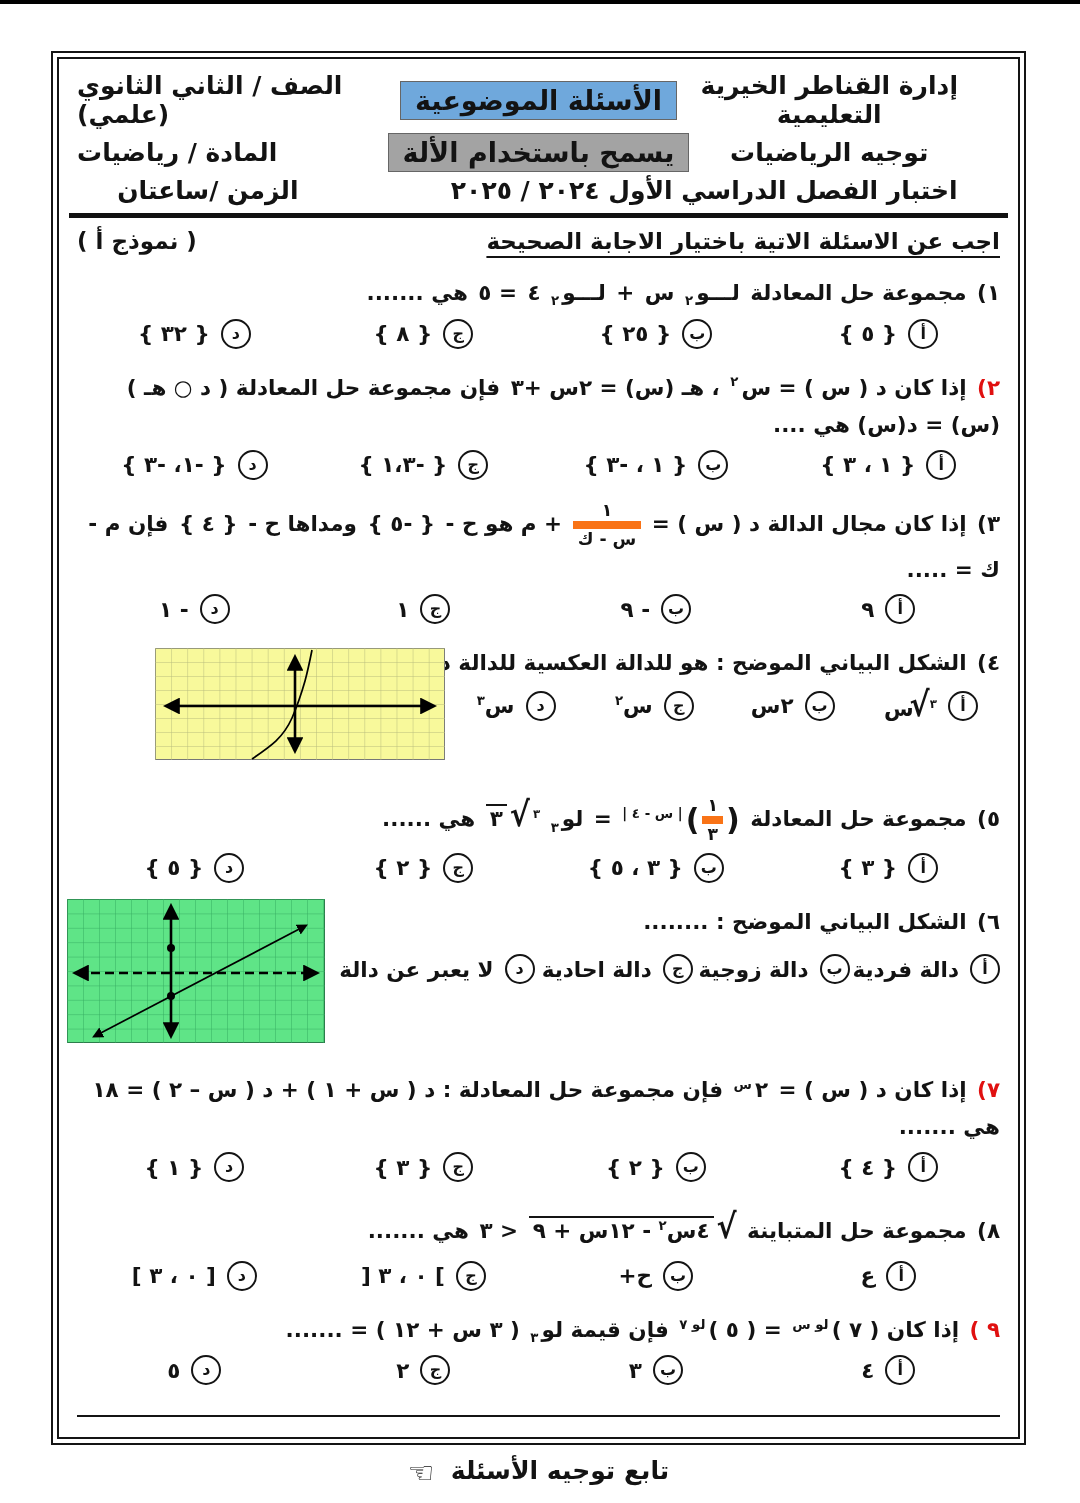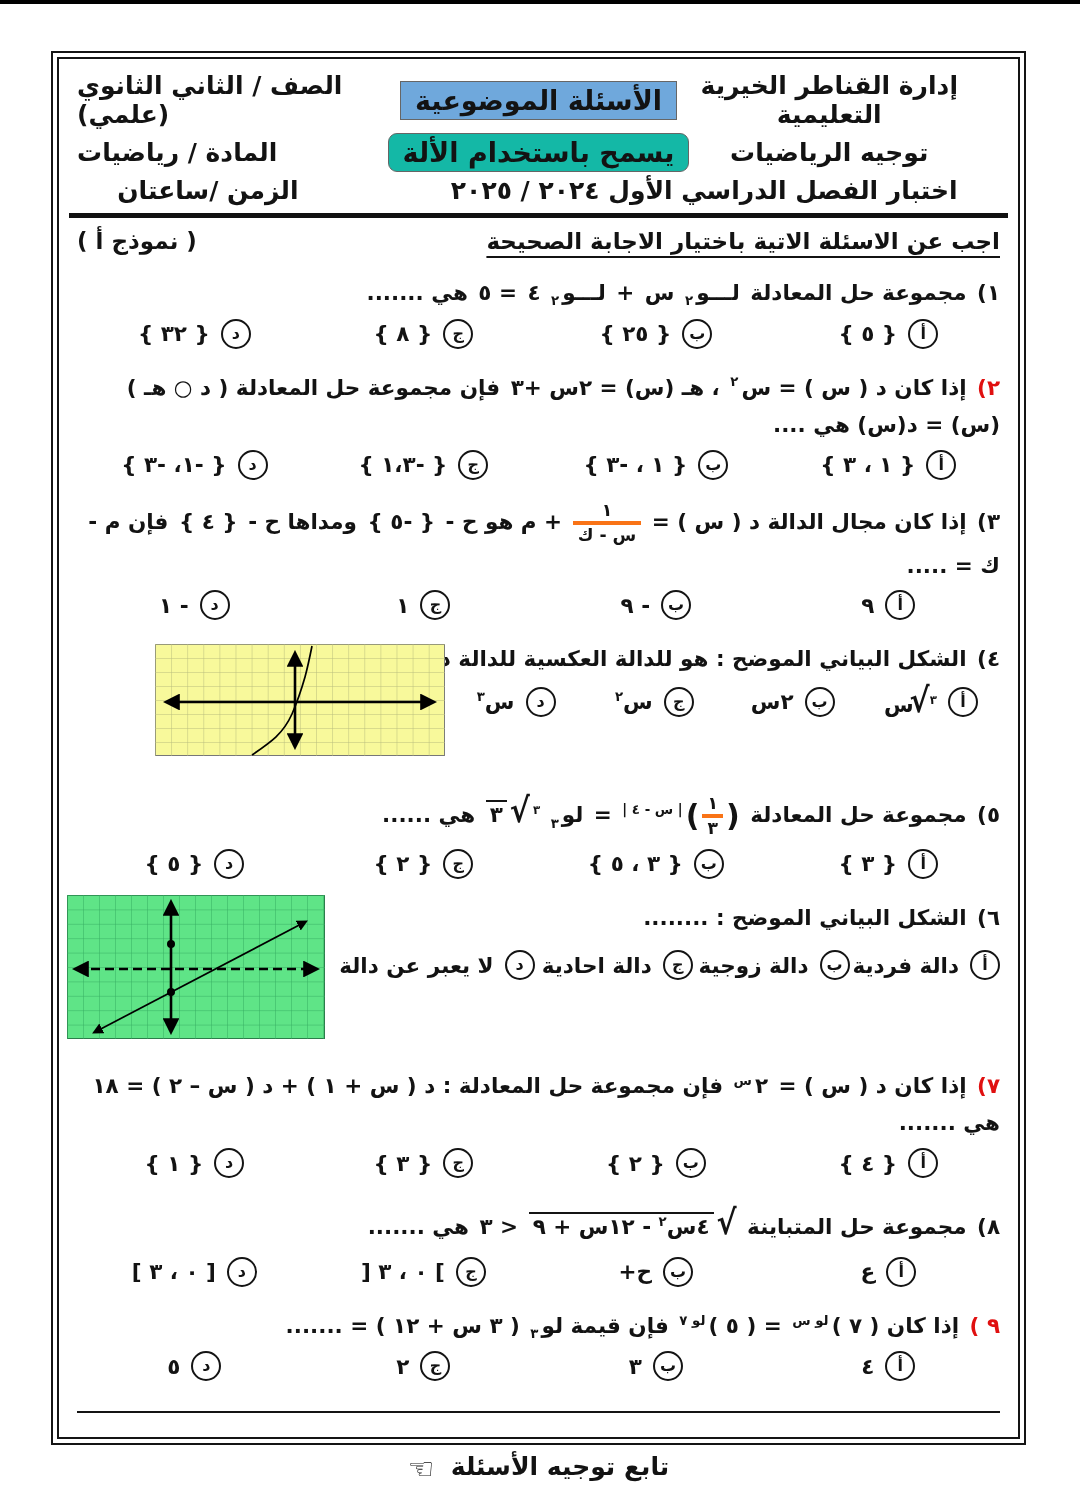--- a/index.html
+++ b/index.html
@@ -14,21 +14,21 @@
     border:2px solid #141414;outline:2px solid #141414;outline-offset:4px;
     padding:12px 18px 10px 18px;background:#fff;
   }
   
   .hrow{display:flex;align-items:center;margin-bottom:4px;}
   .hcol-r{width:37%;font-size:25px;text-align:center;}
   .hcol-c{width:26%;display:flex;justify-content:center;}
   .hcol-l{width:37%;font-size:25px;text-align:left;}
   .badge{padding:3px 14px;font-size:27px;border:1px solid #666;white-space:nowrap;}
   .badge.blue{background:#6fa8dc;}
-  .badge.yellow{background:#14b8a6;border-radius:9px;}
+  .badge.yellow{background:#a3a3a3;}
   .hrow3{display:flex;align-items:center;margin:2px 0 8px;}
   .examtitle{flex:1;text-align:center;font-size:25px;padding-left:110px;}
   .time{width:24%;text-align:right;font-size:25px;padding-left:30px;box-sizing:border-box;}
   .thickrule{height:5px;background:#111;margin:4px -8px 10px;}
   .instr-row{display:flex;align-items:baseline;}
   .instr{flex:1;font-size:23px;text-decoration:underline;text-decoration-thickness:2px;text-underline-offset:7px;}
   .model{font-size:23px;}
   
   .q{margin-top:20px;}
   .stem{font-size:21.5px;margin:0 0 4px;line-height:1.75;}
@@ -39,21 +39,21 @@
   .circ{
     width:30px;height:30px;min-width:30px;border:2px solid #141414;border-radius:50%;
     display:inline-flex;align-items:center;justify-content:center;font-size:16px;line-height:1;
     box-sizing:border-box;
   }
   .val{white-space:nowrap;}
   .ltro{direction:ltr;unicode-bidi:bidi-override;display:inline-block;}
   .sp{font-size:0.62em;vertical-align:super;}
   .sb{font-size:0.62em;vertical-align:sub;}
   .frac{display:inline-flex;flex-direction:column;text-align:center;vertical-align:middle;font-size:0.8em;line-height:1.25;}
-  .frac .d{border-top:4px solid #f97316;padding:0 5px;}
+  .frac .d{border-top:8px solid #f97316;padding:0 5px;}
   .ol{border-top:2px solid #141414;padding:0 4px;}
   .radsign{font-size:1.4em;display:inline-block;transform:scaleY(1.12) translateY(-1px);margin-left:-4px;}
   .radidx{font-size:0.55em;vertical-align:super;}
   .bigp{font-size:1.4em;vertical-align:middle;}
   .figwrap{position:relative;}
   .fig4{position:absolute;left:78px;top:4px;}
   .q4opts{margin-left:370px;grid-template-columns:repeat(4,1fr);}
   .q4block{min-height:126px;}
   .fig6{position:absolute;left:-10px;top:-4px;}
   .q6opts{margin-left:258px;grid-template-columns:0.9fr 1fr 1fr 1.3fr;margin-top:14px;}

